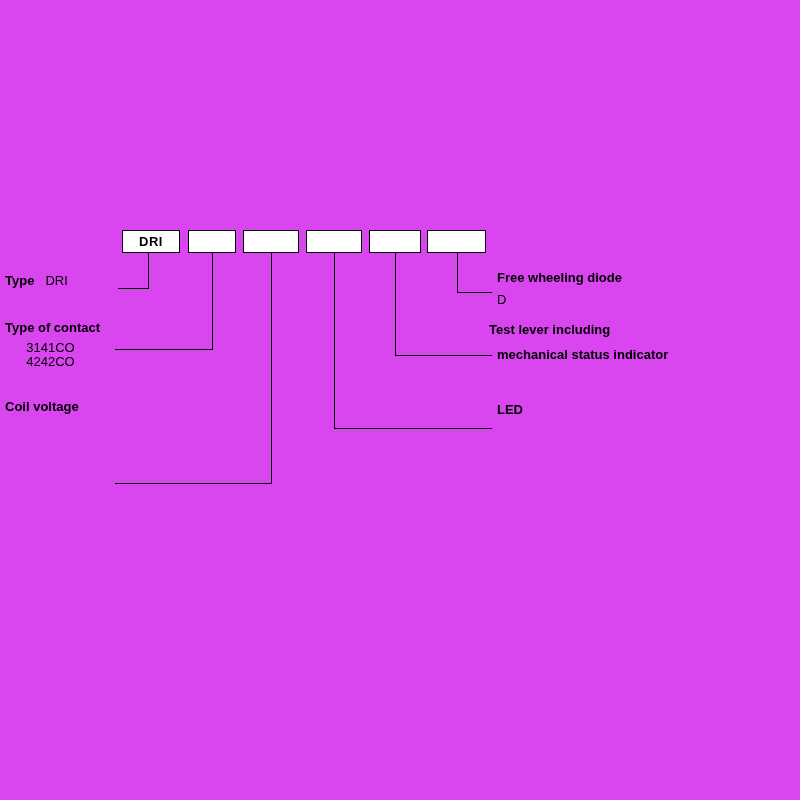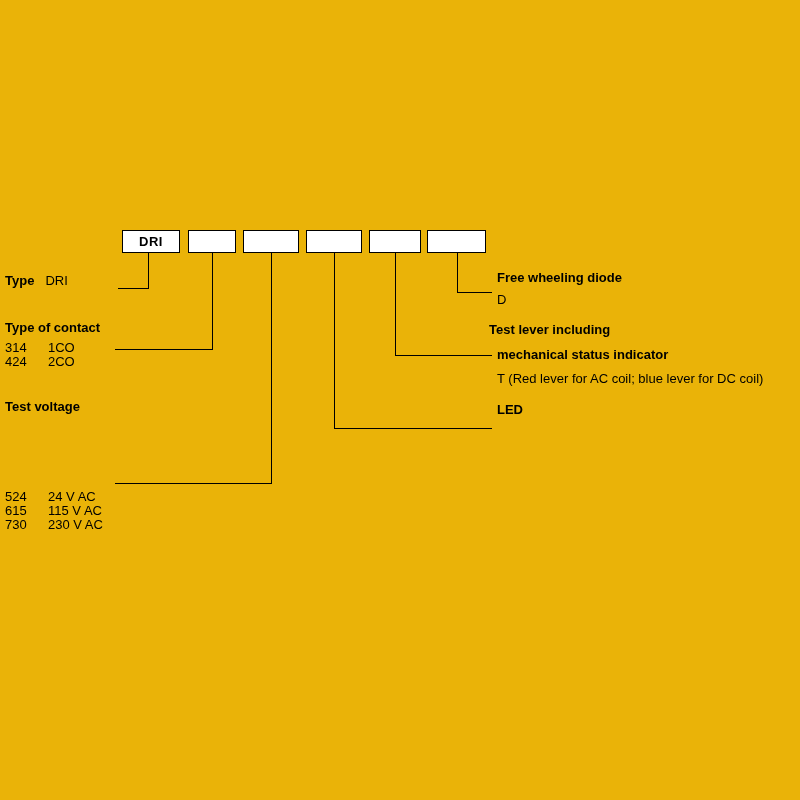--- a/index.html
+++ b/index.html
@@ -3,21 +3,21 @@
 <meta charset="utf-8">
 <style>
   html,body{margin:0;padding:0;}
   body{
     width:800px;height:800px;background:#ffffff;
     font-family:"Liberation Sans", sans-serif;
     color:#000;
     position:relative;
     overflow:hidden;
   }
-  .canvas{position:absolute;left:0;top:0;width:800px;height:800px;background:#eab308;}
+  .canvas{position:absolute;left:0;top:0;width:800px;height:800px;background:#d946ef;}
   .lines{position:absolute;left:0;top:0;width:800px;height:800px;}
 
   
   .box{
     position:absolute;top:230px;height:23px;box-sizing:border-box;
     border:1px solid #000;background:#fff;
     font-size:13px;font-weight:bold;text-align:center;line-height:21px;
     letter-spacing:0.5px;
   }
   .b1{left:122px;width:58px;}
@@ -31,21 +31,21 @@
   .bold{font-weight:bold;}
 
   
   .type-row{left:5px;top:274px;}
   .type-row .val{margin-left:11px;font-weight:normal;}
   .contact-heading{left:5px;top:321px;}
   .contact-rows{left:5px;top:341px;}
   .coil-heading{left:5px;top:400px;}
   .coil-dc{left:5px;top:421px;}
   .coil-ac{left:5px;top:490px;}
-  .opt-table{display:grid;grid-template-columns:43px auto;}
+  .opt-table{display:grid;grid-template-columns:43px auto;text-align:right;}
 
   
   .fwd-heading{left:497px;top:271px;}
   .fwd-value{left:497px;top:293px;}
   .test-h1{left:489px;top:323px;}
   .test-h2{left:497px;top:348px;}
   .test-value{left:497px;top:372px;}
   .led-heading{left:497px;top:403px;}
   .led-value{left:497px;top:430px;}
 </style>
@@ -75,32 +75,23 @@
   </div>
 
   <div class="txt bold contact-heading">Type of contact</div>
   <div class="txt contact-rows opt-table">
     <span>314</span>
     <span>1CO</span>
     <span>424</span>
     <span>2CO</span>
   </div>
 
-  <div class="txt bold coil-heading">Test voltage</div>
-  <div class="txt coil-ac opt-table">
-    <span>524</span>
-    <span>24 V AC</span>
-    <span>615</span>
-    <span>115 V AC</span>
-    <span>730</span>
-    <span>230 V AC</span>
-  </div>
+  <div class="txt bold coil-heading">Coil voltage</div>
 
   <div class="txt bold fwd-heading">Free wheeling diode</div>
   <div class="txt fwd-value">D</div>
 
   <div class="txt bold test-h1">Test lever including</div>
   <div class="txt bold test-h2">mechanical status indicator</div>
-  <div class="txt test-value">T (Red lever for AC coil; blue lever for DC coil)</div>
 
   <div class="txt bold led-heading">LED</div>
 
 </div>
 
 </body></html>

